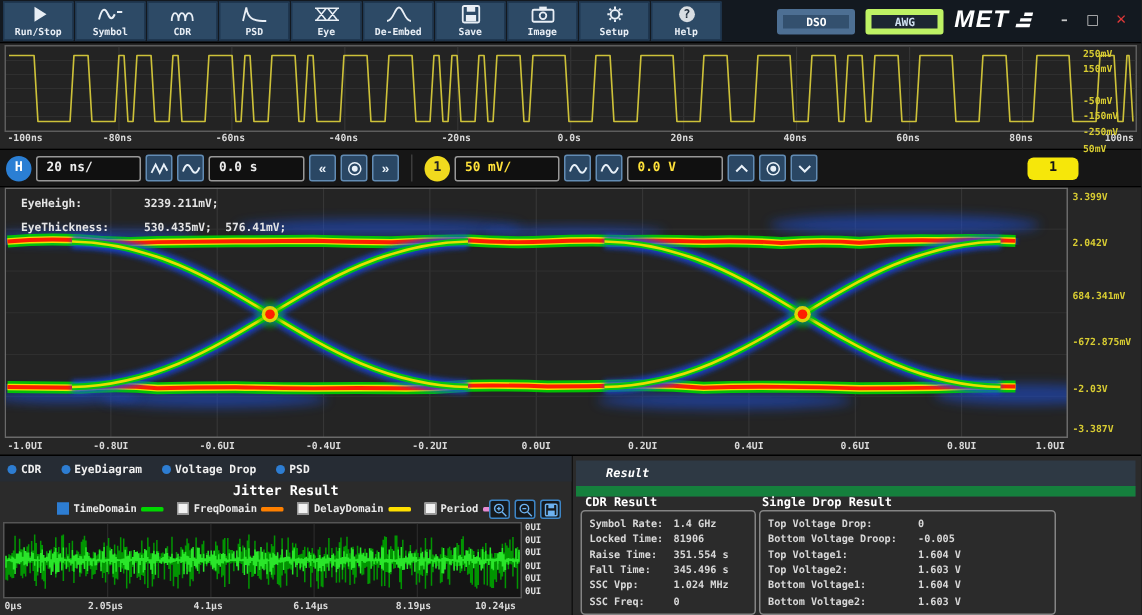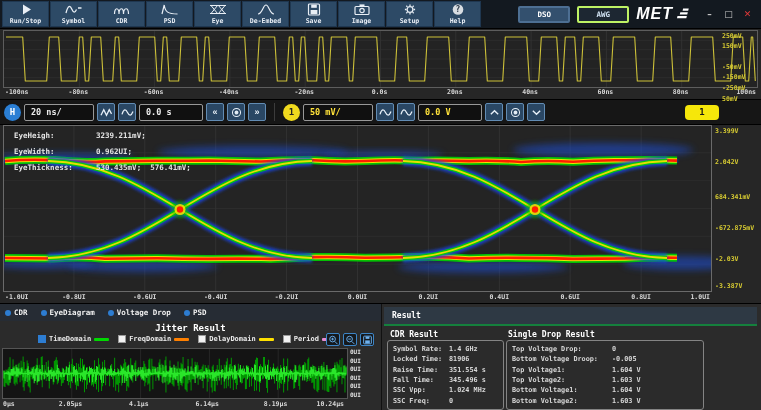--- a/index.html
+++ b/index.html
@@ -8,21 +8,21 @@
   
   .toolbar{height:28px;background:#131920;display:flex;align-items:center;padding:0 2px;border-bottom:1px solid #000;}
   #toolbar-buttons{display:flex;gap:1px;}
   .tbtn{width:47px;height:26px;background:#2d4a66;border:1px solid #1f3750;box-sizing:border-box;
         display:flex;flex-direction:column;align-items:center;justify-content:center;color:#e8eef5;cursor:pointer;}
   .tbtn .tico{height:13px;display:flex;align-items:center;}
   .tbtn svg{width:18px;height:13px;display:block;}
   .tbtn .tlbl{font-size:6.5px;font-weight:bold;margin-top:1px;white-space:nowrap;}
   .tb-right{margin-left:auto;display:flex;align-items:center;gap:7px;padding-right:4px;}
   .modebtn{width:52px;height:17px;font:bold 7.5px "DejaVu Sans Mono",monospace;color:#cfe0f0;background:#1d2732;
-           border:2px solid #bef264;border-radius:2px;display:flex;align-items:center;justify-content:center;cursor:pointer;}
+           border:4px solid #bef264;border-radius:2px;display:flex;align-items:center;justify-content:center;cursor:pointer;}
   .modebtn.active{background:#33506e;border-color:#4d6f93;color:#fff;}
   .logo{display:flex;align-items:center;color:#fff;font:italic 900 16px "Liberation Sans",sans-serif;letter-spacing:1px;}
   .logo svg{width:15px;height:14px;margin-left:1px;}
   .winbtns{display:flex;gap:4px;margin-left:6px;}
   .winbtn{width:15px;height:15px;display:flex;align-items:center;justify-content:center;color:#c9c9c9;
           font:bold 9px "DejaVu Sans",sans-serif;cursor:pointer;}
   .winbtn.close{color:#e03838;}
   
   .topwave{position:relative;height:70px;background:#262626;}
   #tw-svg{position:absolute;left:3px;top:1px;width:753px;height:56px;background:#232323;border:1px solid #5d5d5d;}
@@ -77,22 +77,22 @@
   .jtool{width:14px;height:13px;background:#15191d;border:1px solid #3d85c6;border-radius:2px;color:#6db2f0;
          display:flex;align-items:center;justify-content:center;cursor:pointer;padding:0;}
   .jtool svg{width:11px;height:10px;display:block;}
   #jit-svg{position:absolute;left:2px;top:44px;width:344px;height:49px;background:#141414;border:1px solid #555;}
   .jit-ylabels{position:absolute;left:350px;top:44px;width:22px;height:50px;display:flex;flex-direction:column;justify-content:space-between;}
   .jit-ylabels span{color:#e0e0e0;font-size:6px;font-weight:bold;line-height:7px;}
   .jit-xticks{position:absolute;left:2px;top:96px;width:344px;height:10px;}
   .jit-xticks span{position:absolute;top:0;color:#d9d9d9;font-size:6.5px;font-weight:bold;text-align:center;}
   
   .bright{position:relative;flex:1;}
-  .rheader{position:absolute;top:3px;left:2px;right:4px;height:17px;background:#2e3944;border-bottom:2px solid #15803d;
-           color:#fff;font-size:8px;font-weight:bold;display:flex;align-items:center;padding-left:8px;}
+  .rheader{position:absolute;top:3px;left:2px;right:4px;height:17px;background:#2e3944;border-bottom:7px solid #15803d;
+           color:#fff;font-size:8px;font-weight:bold;display:flex;align-items:center;padding-left:20px;font-style:italic;}
   .rtitle{position:absolute;top:26px;color:#fff;font-size:8px;font-weight:bold;}
   .rtitle.cdr{left:8px;} .rtitle.vd{left:126px;}
   .rbox{position:absolute;top:36px;bottom:4px;border:1px solid #848484;border-radius:3px;
         display:flex;flex-direction:column;justify-content:space-around;padding:3px 5px;box-sizing:border-box;}
   .rbox.cdr{left:5px;width:117px;}
   .rbox.vd{left:124px;width:198px;}
   .rrow{display:flex;color:#d8d8d8;font-size:6.8px;font-weight:bold;white-space:nowrap;}
   .rbox.cdr .rlabel{width:56px;flex:none;}
   .rbox.vd .rlabel{width:100px;flex:none;}
 </style>
@@ -372,24 +372,20 @@
         <circle cx="532" cy="84.5" r="5.5" fill="#ffe000" opacity="0.85"></circle>
         <circle cx="532" cy="84.5" r="3.2" fill="#ff1e00"></circle>
         <rect x="0.5" y="0.5" width="708" height="166" fill="none" stroke="#6a6a6a" stroke-width="1"></rect>
       </svg>
     <div class="eye-meas" id="eye-meas">
         <div class="meas-row">
           <span class="meas-label">EyeHeigh:</span>
           <span class="meas-value">3239.211mV;</span>
         </div>
         <div class="meas-row">
-          <span class="meas-label">EyeWidth:</span>
-          <span class="meas-value">0.962UI;</span>
-        </div>
-        <div class="meas-row">
           <span class="meas-label">EyeThickness:</span>
           <span class="meas-value">530.435mV;  576.41mV;</span>
         </div>
       </div>
     <div class="eye-ylabels" id="eye-ylabels">
         <span style="top: 2px;">3.399V</span>
         <span style="top: 33px;">2.042V</span>
         <span style="top: 68px;">684.341mV</span>
         <span style="top: 99px;">-672.875mV</span>
         <span style="top: 130px;">-2.03V</span>

